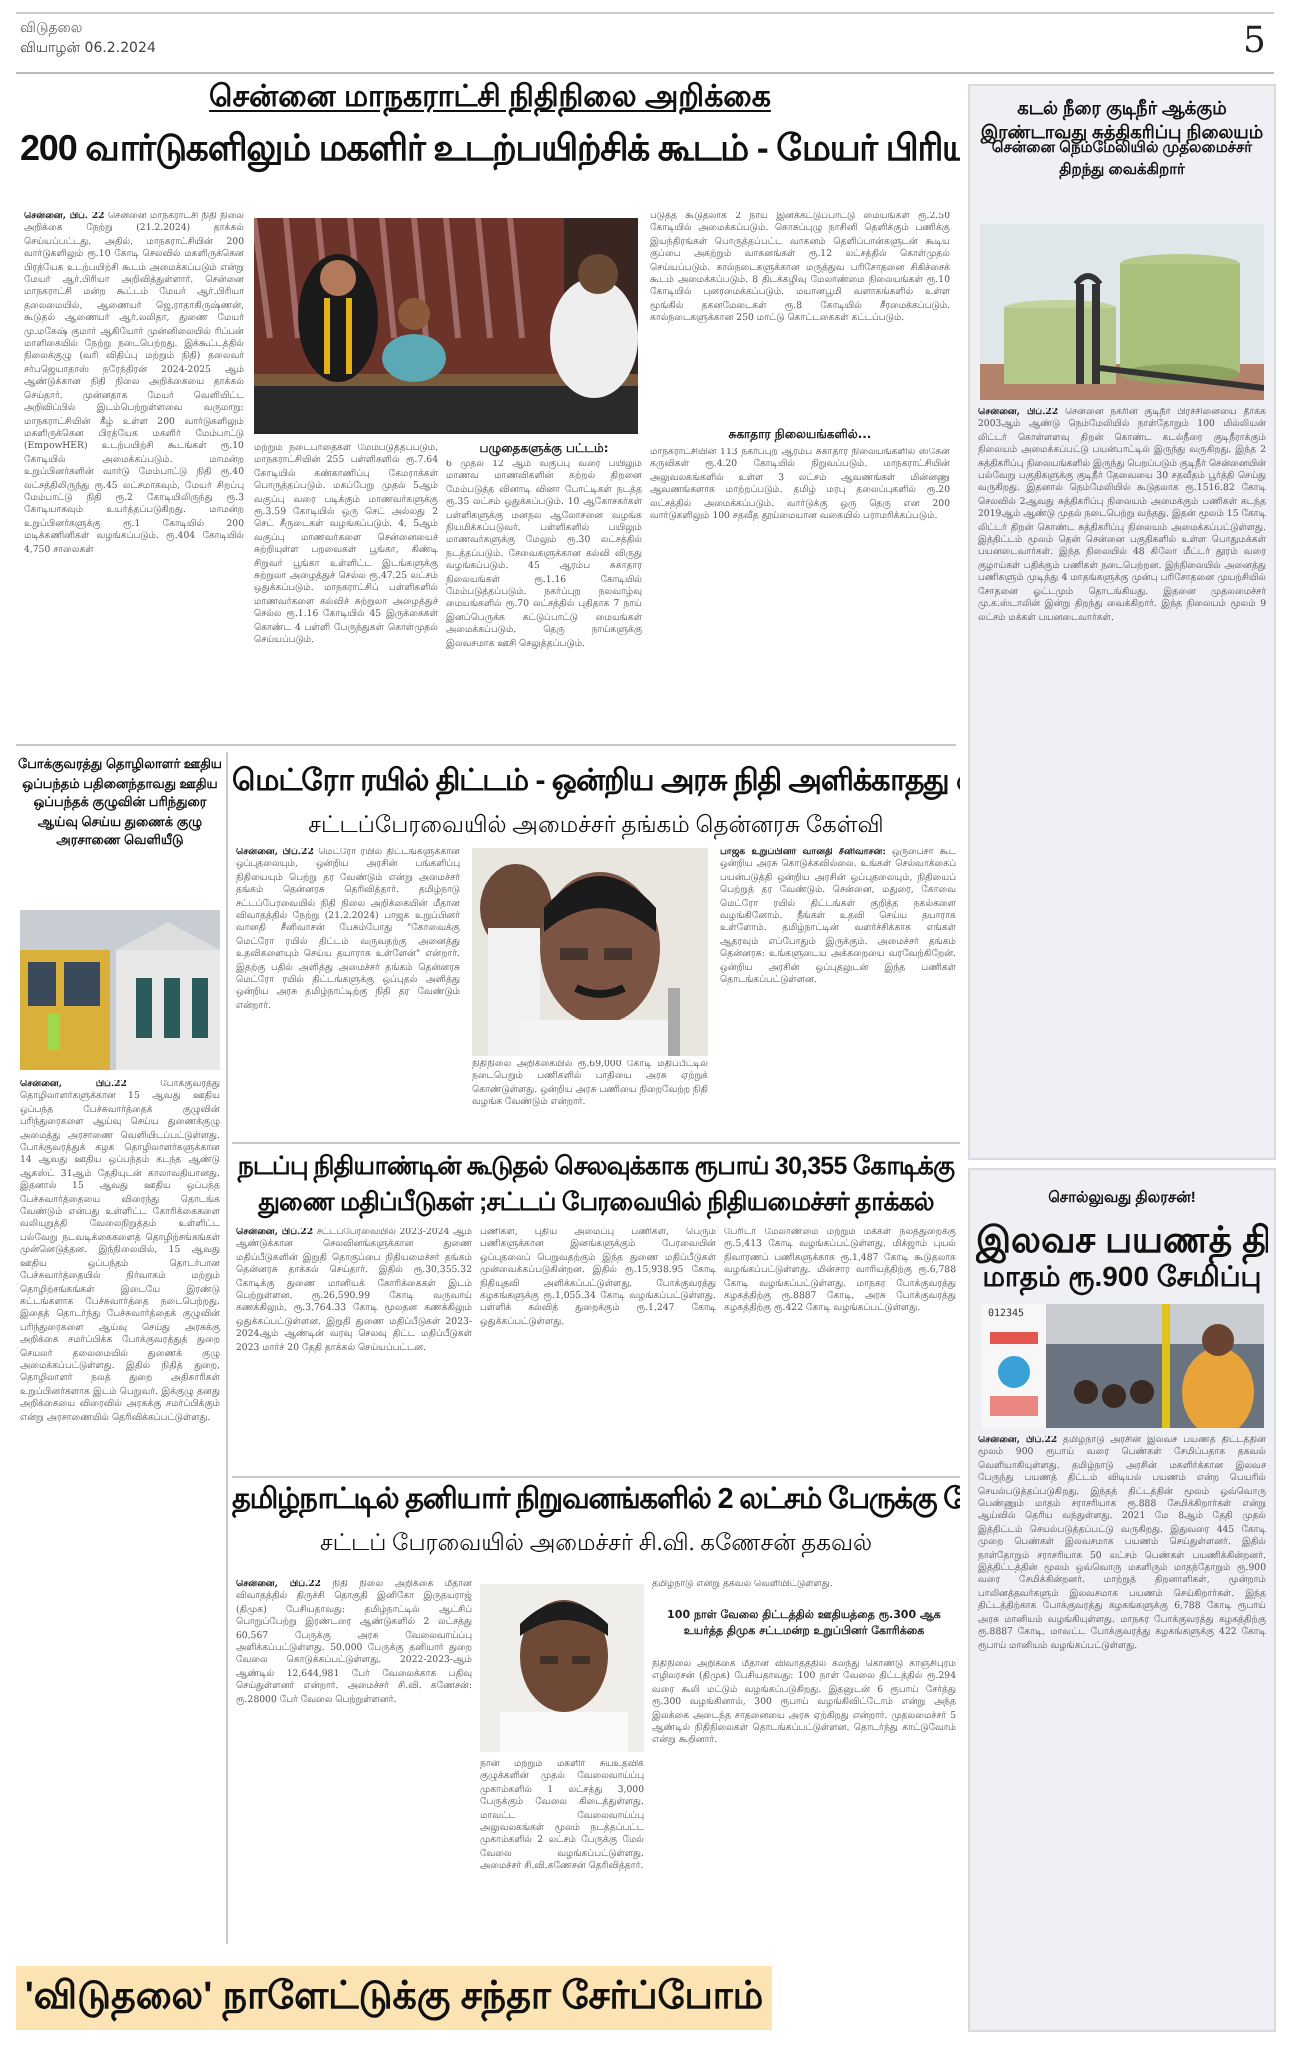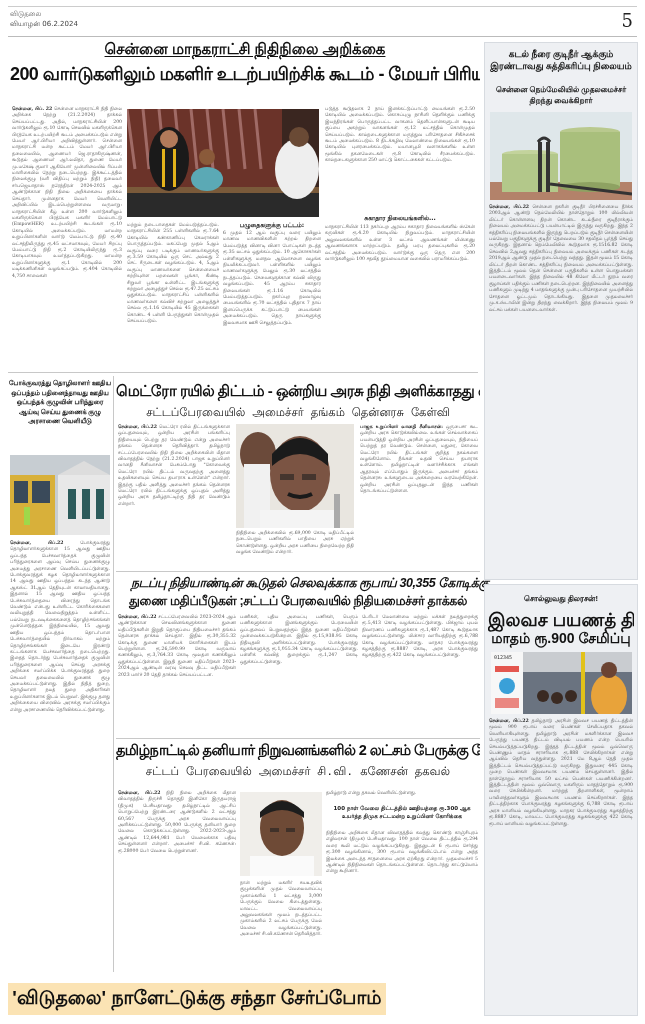--- a/index.html
+++ b/index.html
@@ -6,21 +6,21 @@
   html, body { width: 645px; height: 1024px; background: #fff; overflow: hidden; }
   body { font-family: "DejaVu Sans", sans-serif; color: #222; position: relative; }
   .abs { position: absolute; }
   .masthead-line { position: absolute; left: 8px; right: 8px; height: 1px; background: #bbb; }
   .paper-name { left: 10px; top: 10px; font-size: 7px; color: #666; }
   .paper-date { left: 10px; top: 20px; font-size: 7px; color: #444; }
   .page-num { right: 12px; top: 10px; font-family: "DejaVu Serif", serif; font-size: 18px; color: #222; }
 
   .h-underline { text-decoration: underline; text-underline-offset: 2px; }
   .headline { font-family: "Liberation Sans", sans-serif; font-weight: bold; color: #111; text-align: center; white-space: nowrap; overflow: hidden; }
-  .subhead { font-family: Liberation Mono, monospace; color: #111; text-align: center; white-space: nowrap; overflow: hidden; }
+  .subhead { font-family: Liberation Serif, serif; color: #111; text-align: center; white-space: nowrap; overflow: hidden; }
 
   .col-text { font-family: "DejaVu Serif", serif; font-size: 4.6px; line-height: 6.4px; color: #555; text-align: justify; overflow: hidden; }
   .col-text b { color: #222; }
   .mini-head { font-family: "DejaVu Sans", sans-serif; font-weight: bold; font-size: 6px; color: #222; text-align: center; }
 
   .photo { position: absolute; overflow: hidden; }
   .sidebar-box { position: absolute; background: #eef0f3; border: 1px solid #d7dbe0; }
   .rule { position: absolute; background: #c8c8c8; }
   .banner { position: absolute; left: 8px; top: 983px; width: 378px; height: 32px; background: #fbe3b4; display:flex; align-items:center; justify-content:center; }
   .banner span { font-family: "Liberation Sans", sans-serif; font-weight: bold; font-size: 19px; color: #111; }
@@ -70,21 +70,21 @@
 <div class="abs col-text" style="left:223px; top:230px; width:98px; height:138px;">6 முதல் 12 ஆம் வகுப்பு வரை பயிலும் மாணவ மாணவிகளின் கற்றல் திறனை மேம்படுத்த வினாடி வினா போட்டிகள் நடத்த ரூ.35 லட்சம் ஒதுக்கப்படும். 10 ஆகோசகர்கள் பள்ளிகளுக்கு மனநல ஆலோசனை வழங்க நியமிக்கப்படுவர். பள்ளிகளில் பயிலும் மாணவர்களுக்கு மேலும் ரூ.30 லட்சத்தில் நடத்தப்படும். சேவைகளுக்கான கல்வி விருது வழங்கப்படும். 45 ஆரம்ப சுகாதார நிலையங்கள் ரூ.1.16 கோடியில் மேம்படுத்தப்படும். நகர்ப்புற நலவாழ்வு மையங்களில் ரூ.70 லட்சத்தில் புதிதாக 7 நாய் இனப்பெருக்க கட்டுப்பாட்டு மையங்கள் அமைக்கப்படும். தெரு நாய்களுக்கு இலவசமாக ஊசி செலுத்தப்படும்.</div>
 
 <div class="abs col-text" style="left:325px; top:106px; width:150px; height:108px;">படுத்த கூடுதலாக 2 நாய் இனக்கட்டுப்பாட்டு மையங்கள் ரூ.2.50 கோடியில் அமைக்கப்படும். கொசுப்புழு நாசினி தெளிக்கும் பணிக்கு இயந்திரங்கள் பொருத்தப்பட்ட வாகனம் தெளிப்பான்களுடன் கூடிய குப்பை அகற்றும் வாகனங்கள் ரூ.12 லட்சத்தில் கொள்முதல் செய்யப்படும். கால்நடைகளுக்கான மருத்துவ பரிசோதனை சிகிச்சைக் கூடம் அமைக்கப்படும். 8 திடக்கழிவு மேலாண்மை நிலையங்கள் ரூ.10 கோடியில் புனரமைக்கப்படும். மயானபூமி வளாகங்களில் உள்ள மூங்கில் தகனமேடைகள் ரூ.8 கோடியில் சீரமைக்கப்படும். கால்நடைகளுக்கான 250 மாட்டு கொட்டகைகள் கட்டப்படும்.</div>
 <div class="abs" style="left:325px; top:214px; width:150px;">
   <div class="mini-head">சுகாதார நிலையங்களில்...</div>
 </div>
 <div class="abs col-text" style="left:325px; top:224px; width:150px; height:144px;">மாநகராட்சியின் 113 நகர்ப்புற ஆரம்ப சுகாதார நிலையங்களில் ஸ்கேன் கருவிகள் ரூ.4.20 கோடியில் நிறுவப்படும். மாநகராட்சியின் அலுவலகங்களில் உள்ள 3 லட்சம் ஆவணங்கள் மின்னணு ஆவணங்களாக மாற்றப்படும். தமிழ் மரபு தலைப்புகளில் ரூ.20 லட்சத்தில் அமைக்கப்படும். வார்டுக்கு ஒரு தெரு என 200 வார்டுகளிலும் 100 சதவீத தூய்மையான வகையில் பராமரிக்கப்படும்.</div>
 
 <div class="sidebar-box" style="left:484px; top:42px; width:154px; height:538px;"></div>
 <div class="abs headline" style="left:488px; top:48px; width:146px; font-size:9px; white-space:normal; line-height:12px;">கடல் நீரை குடிநீர் ஆக்கும் இரண்டாவது சுத்திகரிப்பு நிலையம்</div>
-<div class="abs headline" style="left:488px; top:84px; width:146px; font-size:7.5px; white-space:normal; line-height:11px; font-weight:bold;">சென்னை நெம்மேலியில் முதலமைச்சர் திறந்து வைக்கிறார்</div>
+<div class="abs headline" style="left:488px; top:68px; width:146px; font-size:7.5px; white-space:normal; line-height:11px; font-weight:bold;">சென்னை நெம்மேலியில் முதலமைச்சர் திறந்து வைக்கிறார்</div>
 <div class="photo" style="left:490px; top:112px; width:142px; height:88px;">
   <svg width="142" height="88" viewBox="0 0 142 88">
     <rect width="142" height="88" fill="#dfe7ea"></rect>
     <rect x="0" y="70" width="142" height="18" fill="#b3826a"></rect>
     <ellipse cx="100" cy="20" rx="30" ry="5" fill="#b9c98e"></ellipse>
     <rect x="70" y="20" width="60" height="55" fill="#a9bf7c"></rect>
     <ellipse cx="100" cy="75" rx="30" ry="5" fill="#8ea262"></ellipse>
     <ellipse cx="40" cy="42" rx="28" ry="4" fill="#c3d39c"></ellipse>
     <rect x="12" y="42" width="56" height="38" fill="#b3c88a"></rect>
     <rect x="48" y="30" width="4" height="50" fill="#333"></rect>
@@ -141,21 +141,21 @@
     <rect x="98" y="70" width="6" height="34" fill="#aaa"></rect>
   </svg>
 </div>
 <div class="abs col-text" style="left:236px; top:530px; width:118px; height:36px;">நிதிநிலை அறிக்கையில் ரூ.69,000 கோடி மதிப்பீட்டில் நடைபெறும் பணிகளில் பாதியை அரசு ஏற்றுக் கொண்டுள்ளது. ஒன்றிய அரசு பணியை நிறைவேற்ற நிதி வழங்க வேண்டும் என்றார்.</div>
 <div class="abs col-text" style="left:360px; top:424px; width:118px; height:142px;">
   <b>பாஜக உறுப்பினர் வானதி சீனிவாசன்:</b>
   <span>ஒருபைசா கூட ஒன்றிய அரசு கொடுக்கவில்லை. உங்கள் செல்வாக்கைப் பயன்படுத்தி ஒன்றிய அரசின் ஒப்புதலையும், நிதியைப் பெற்றுத் தர வேண்டும். சென்னை, மதுரை, கோவை மெட்ரோ ரயில் திட்டங்கள் குறித்த நகல்களை வழங்கினோம். நீங்கள் உதவி செய்ய தயாராக உள்ளோம். தமிழ்நாட்டின் வளர்ச்சிக்காக எங்கள் ஆதரவும் எப்போதும் இருக்கும். அமைச்சர் தங்கம் தென்னரசு: உங்களுடைய அக்கறையை வரவேற்கிறேன். ஒன்றிய அரசின் ஒப்புதலுடன் இந்த பணிகள் தொடங்கப்பட்டுள்ளன.</span>
 </div>
 <div class="rule" style="left:116px; top:571px; width:364px; height:1px;"></div>
 
-<div class="abs headline" style="left:128px; top:576px; width:364px; font-size:12.5px; letter-spacing:-0.4px;font-style:italic;">நடப்பு நிதியாண்டின் கூடுதல் செலவுக்காக ரூபாய் 30,355 கோடிக்கு</div>
+<div class="abs headline" style="left:116px; top:576px; width:364px; font-size:12.5px; letter-spacing:-0.4px;">நடப்பு நிதியாண்டின் கூடுதல் செலவுக்காக ரூபாய் 30,355 கோடிக்கு</div>
 <div class="abs headline" style="left:116px; top:594px; width:364px; font-size:12.5px; letter-spacing:-0.4px;">துணை மதிப்பீடுகள் ;சட்டப் பேரவையில் நிதியமைச்சர் தாக்கல்</div>
 <div class="abs col-text" style="left:118px; top:614px; width:118px; height:120px;">
   <b>சென்னை, பிப்.22</b>
   <span>சட்டப்பேரவையில் 2023-2024 ஆம் ஆண்டுக்கான செலவினங்களுக்கான துணை மதிப்பீடுகளின் இறுதி தொகுப்பை நிதியமைச்சர் தங்கம் தென்னரசு தாக்கல் செய்தார். இதில் ரூ.30,355.32 கோடிக்கு துணை மானியக் கோரிக்கைகள் இடம் பெற்றுள்ளன. ரூ.26,590.99 கோடி வருவாய் கணக்கிலும், ரூ.3,764.33 கோடி மூலதன கணக்கிலும் ஒதுக்கப்பட்டுள்ளன. இறுதி துணை மதிப்பீடுகள் 2023-2024ஆம் ஆண்டின் வரவு செலவு திட்ட மதிப்பீடுகள் 2023 மார்ச் 20 தேதி தாக்கல் செய்யப்பட்டன.</span>
 </div>
 <div class="abs col-text" style="left:240px; top:614px; width:118px; height:120px;">பணிகள், புதிய அமைப்பு பணிகள், பெரும் பணிகளுக்கான இனங்களுக்கும் பேரவையின் ஒப்புதலைப் பெறுவதற்கும் இந்த துணை மதிப்பீடுகள் முன்வைக்கப்படுகின்றன. இதில் ரூ.15,938.95 கோடி நிதியுதவி அளிக்கப்பட்டுள்ளது. போக்குவரத்து கழகங்களுக்கு ரூ.1,055.34 கோடி வழங்கப்பட்டுள்ளது. பள்ளிக் கல்வித் துறைக்கும் ரூ.1,247 கோடி ஒதுக்கப்பட்டுள்ளது.</div>
 <div class="abs col-text" style="left:362px; top:614px; width:116px; height:120px;">பேரிடர் மேலாண்மை மற்றும் மக்கள் நலத்துறைக்கு ரூ.5,413 கோடி வழங்கப்பட்டுள்ளது. மிக்ஜாம் புயல் நிவாரணப் பணிகளுக்காக ரூ.1,487 கோடி கூடுதலாக வழங்கப்பட்டுள்ளது. மின்சார வாரியத்திற்கு ரூ.6,788 கோடி வழங்கப்பட்டுள்ளது. மாநகர போக்குவரத்து கழகத்திற்கு ரூ.8887 கோடி, அரசு போக்குவரத்து கழகத்திற்கு ரூ.422 கோடி வழங்கப்பட்டுள்ளது.</div>
 <div class="rule" style="left:116px; top:738px; width:364px; height:1px;"></div>
 
 <div class="abs headline" style="left:116px; top:742px; width:364px; font-size:14.5px; letter-spacing:-0.6px;">தமிழ்நாட்டில் தனியார் நிறுவனங்களில் 2 லட்சம் பேருக்கு வேலை</div>

